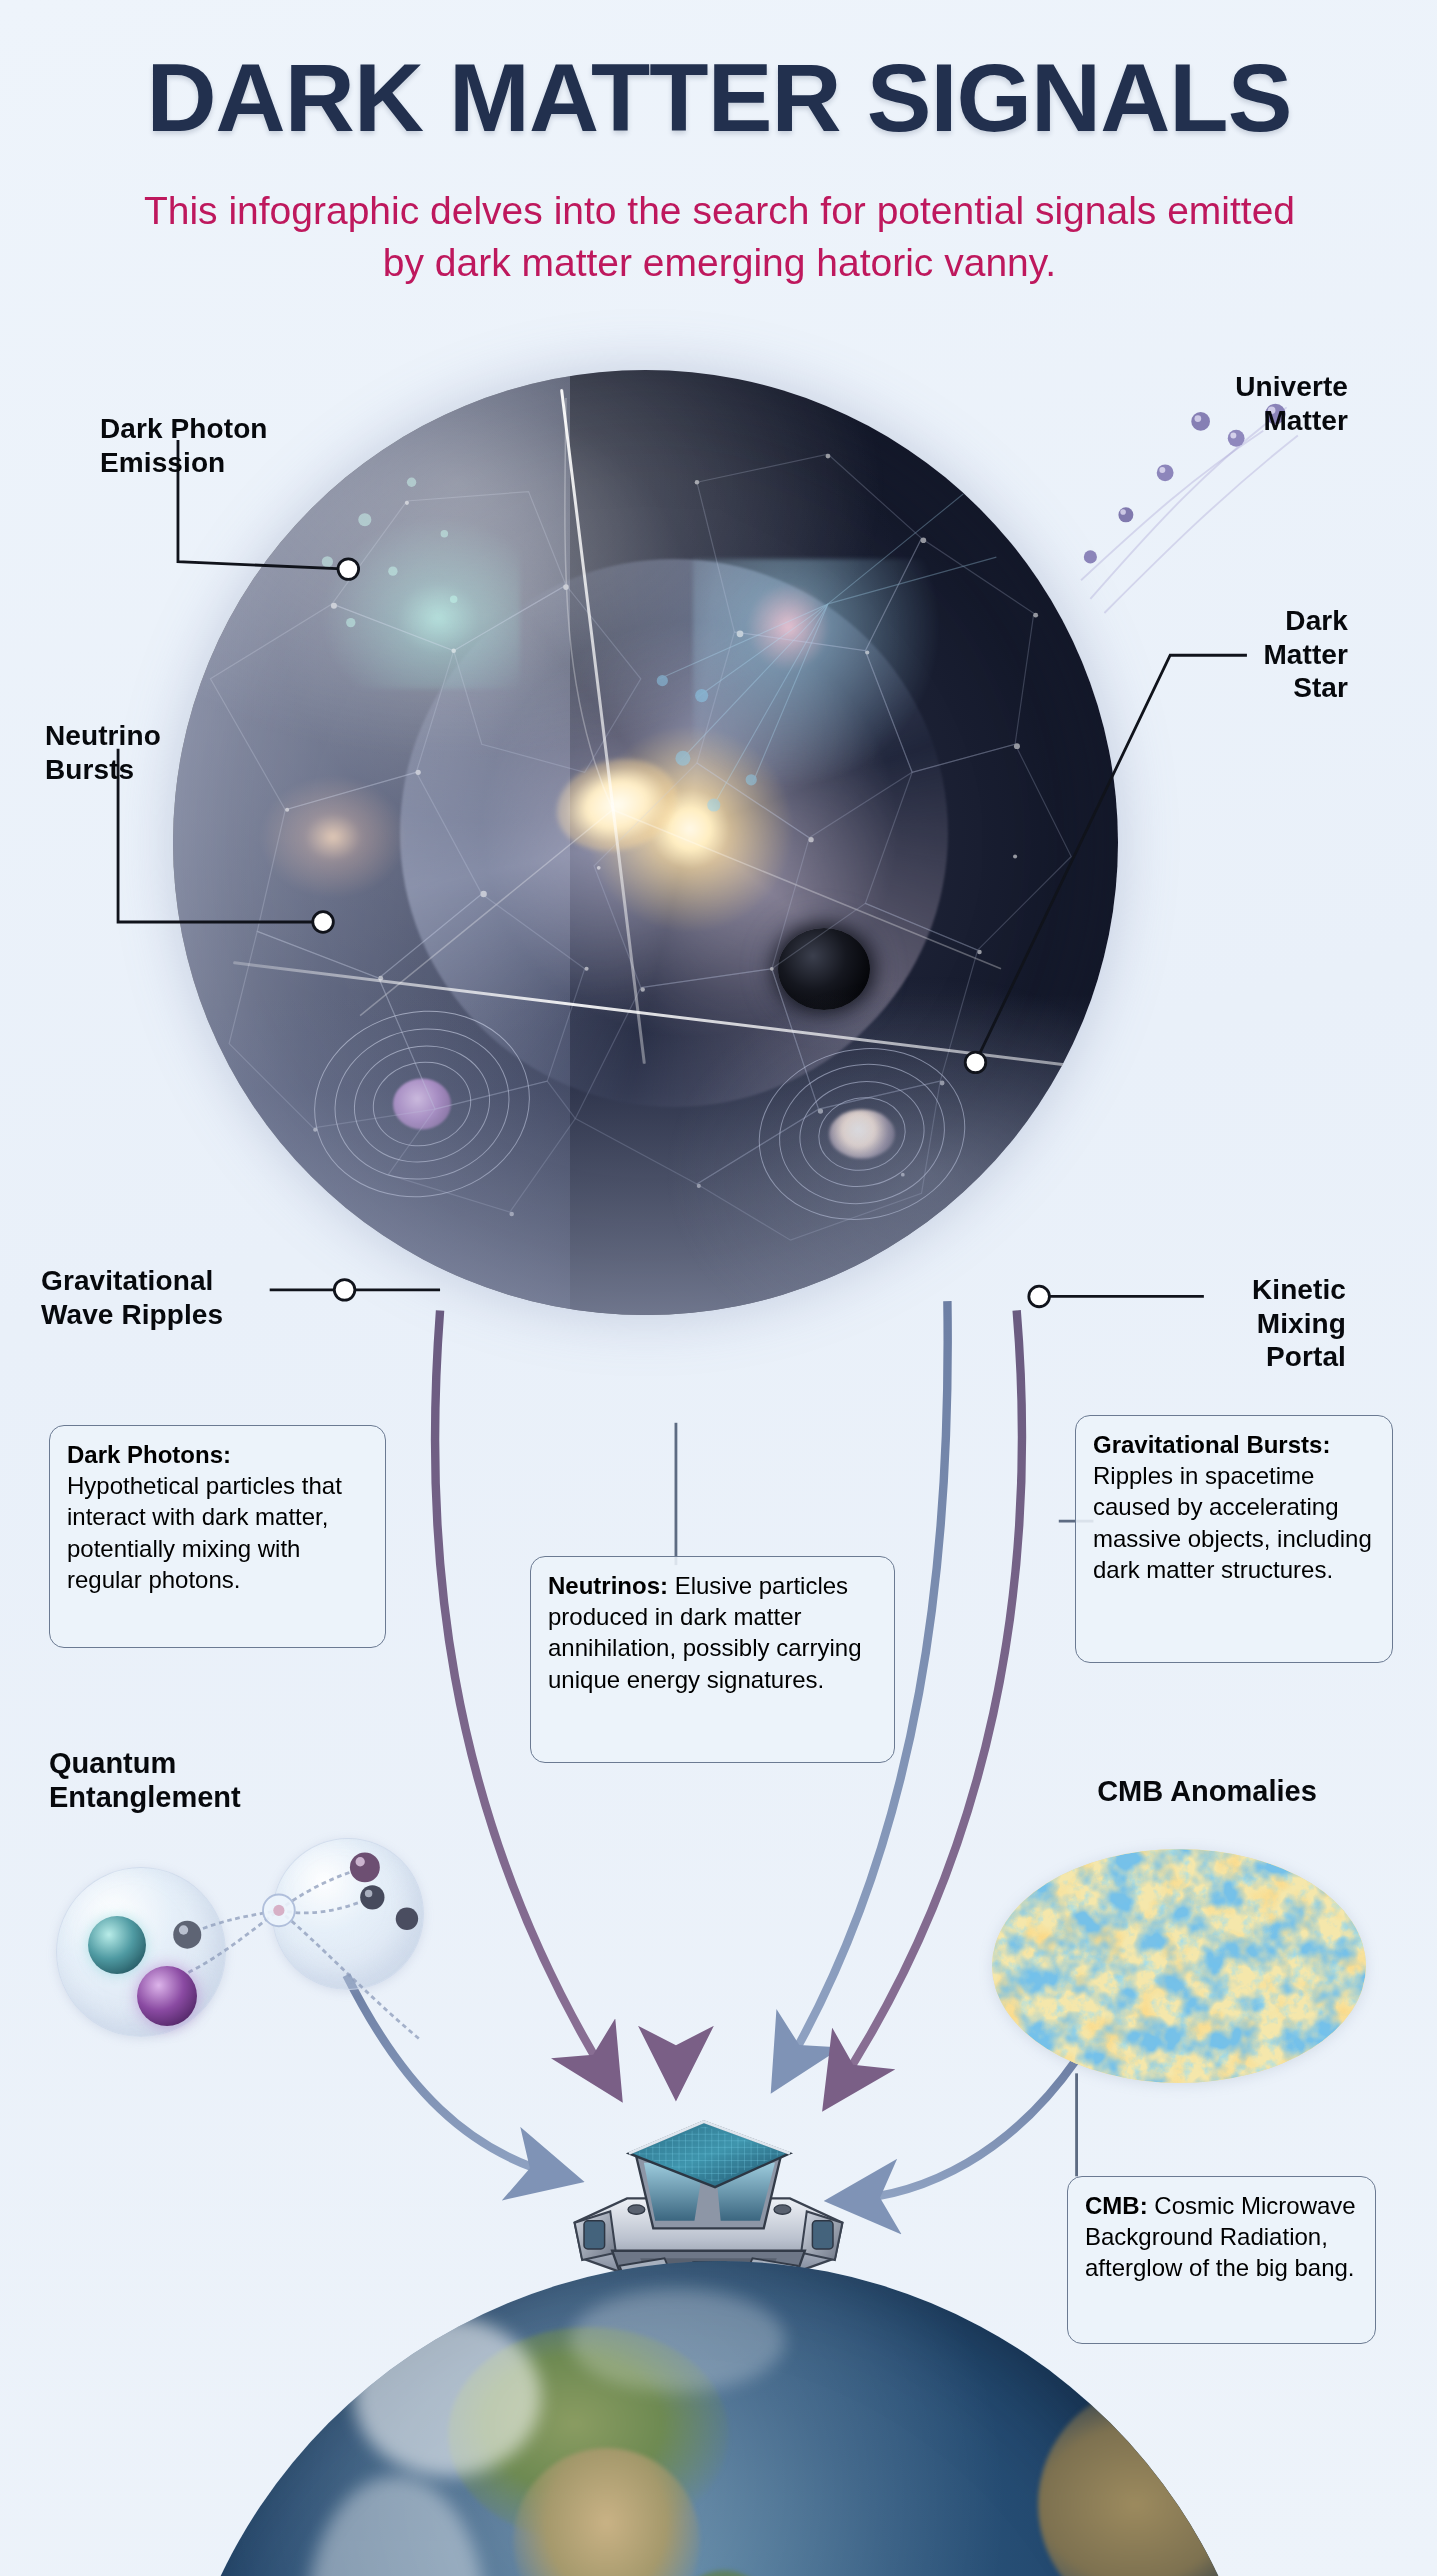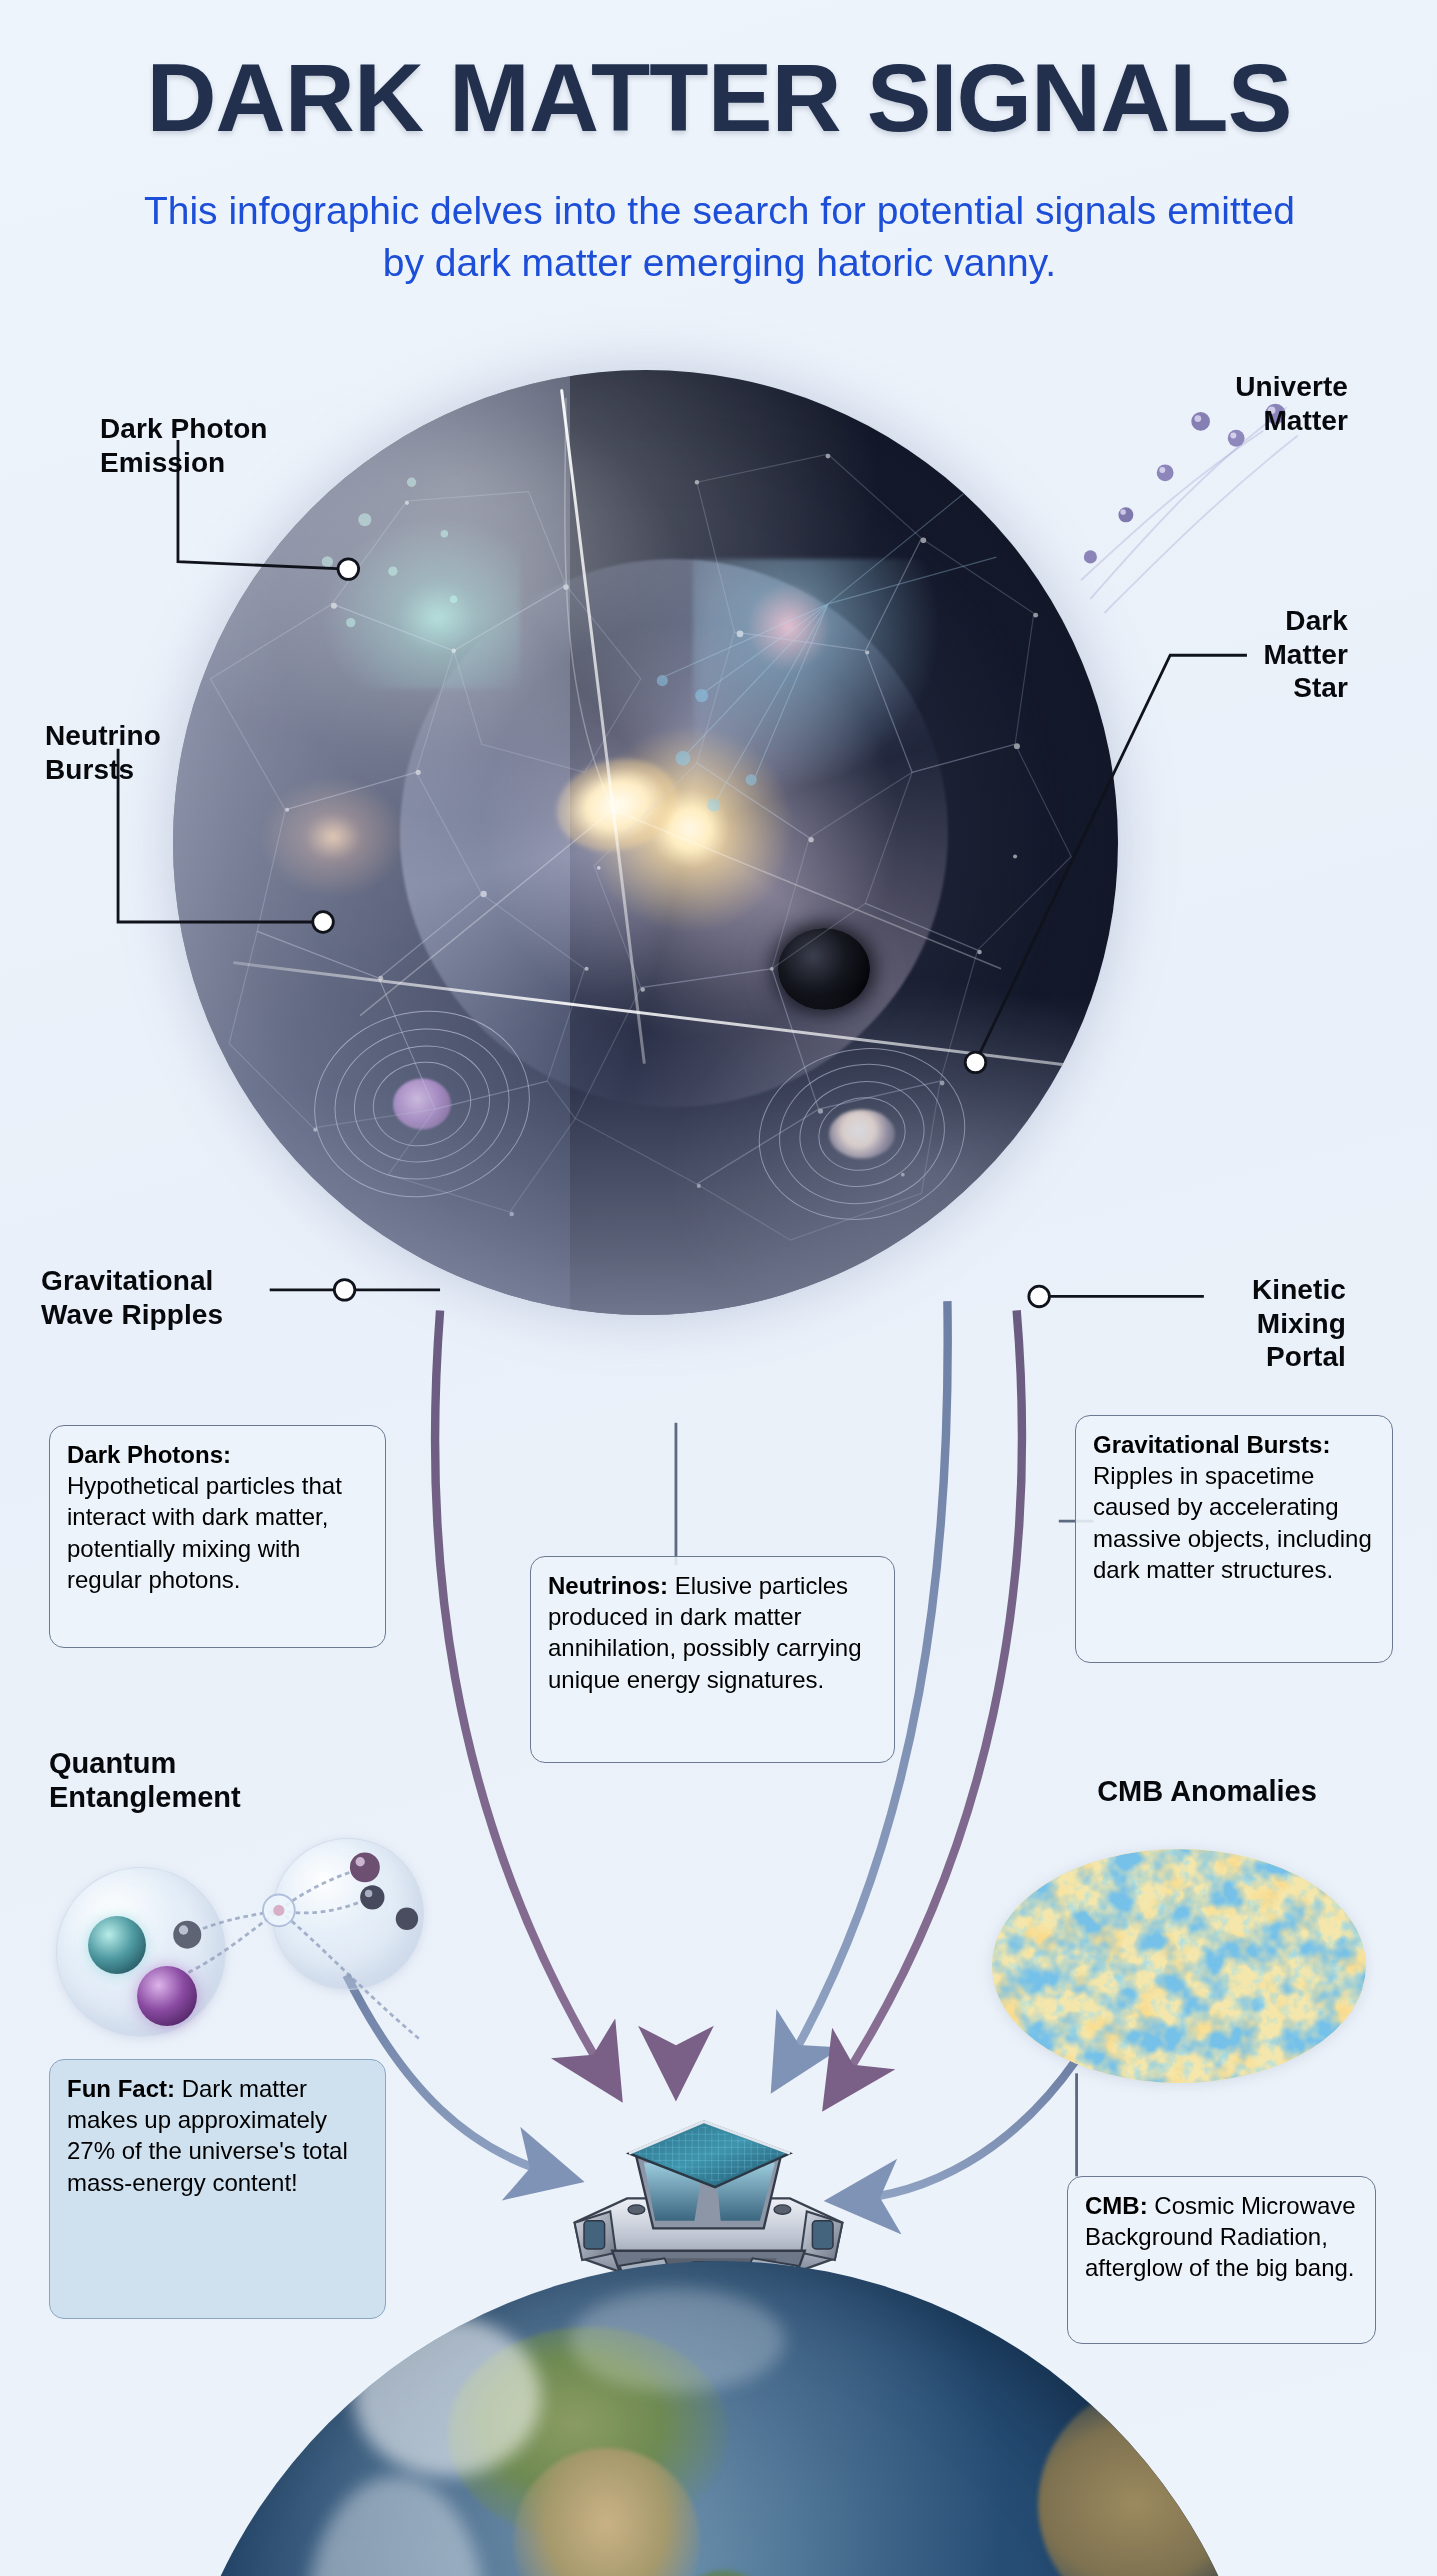--- a/index.html
+++ b/index.html
@@ -21,21 +21,21 @@
     text-align: center;
     font-size: 97px; font-weight: 700; letter-spacing: -0.9px;
     color: #22304e;
     line-height: 1.0;
     text-shadow: 0 2.8px 5.6px rgba(30,45,80,0.18);
   }
   .subtitle {
     position: absolute; top: 185px; left: 139px; width: 1161px;
     text-align: center;
     font-size: 39px; font-weight: 400;
-    color: #1d4ed8;
+    color: #be185d;
     line-height: 1.33;
   }
 
   
   .sphere-wrap {
     position: absolute; left: 173px; top: 370px;
     width: 945px; height: 945px;
   }
   .sphere {
     position: absolute; inset: 0;
@@ -466,23 +466,20 @@
   </div>
 
   <div class="box" style="left:530px; top:1556px; width:365px; height:207px;">
     <b>Neutrinos:</b><span> Elusive particles produced in dark matter annihilation, possibly carrying unique energy signatures.</span>
   </div>
 
   <div class="box" style="left:1075px; top:1415px; width:318px; height:248px;">
     <b>Gravitational Bursts:</b><span> Ripples in spacetime caused by accelerating massive objects, including dark matter structures.</span>
   </div>
 
-  <div class="box fun" style="left:49px; top:2059px; width:337px; height:260px;">
-    <b>Fun Fact:</b><span> Dark matter makes up approximately 27% of the universe's total mass-energy content!</span>
-  </div>
 
   <div class="box" style="left:1067px; top:2176px; width:309px; height:168px;">
     <b>CMB:</b><span> Cosmic Microwave Background Radiation, afterglow of the big bang.</span>
   </div>
 
   <div class="sectionlabel" style="left:49px; top:1746px; width:356px; white-space:pre-line;">Quantum
 Entanglement</div>
 
   <div class="qe">
     <div class="qe-bubble" style="left:9.4px; top:37px; width:168px; height:168px;"></div>

